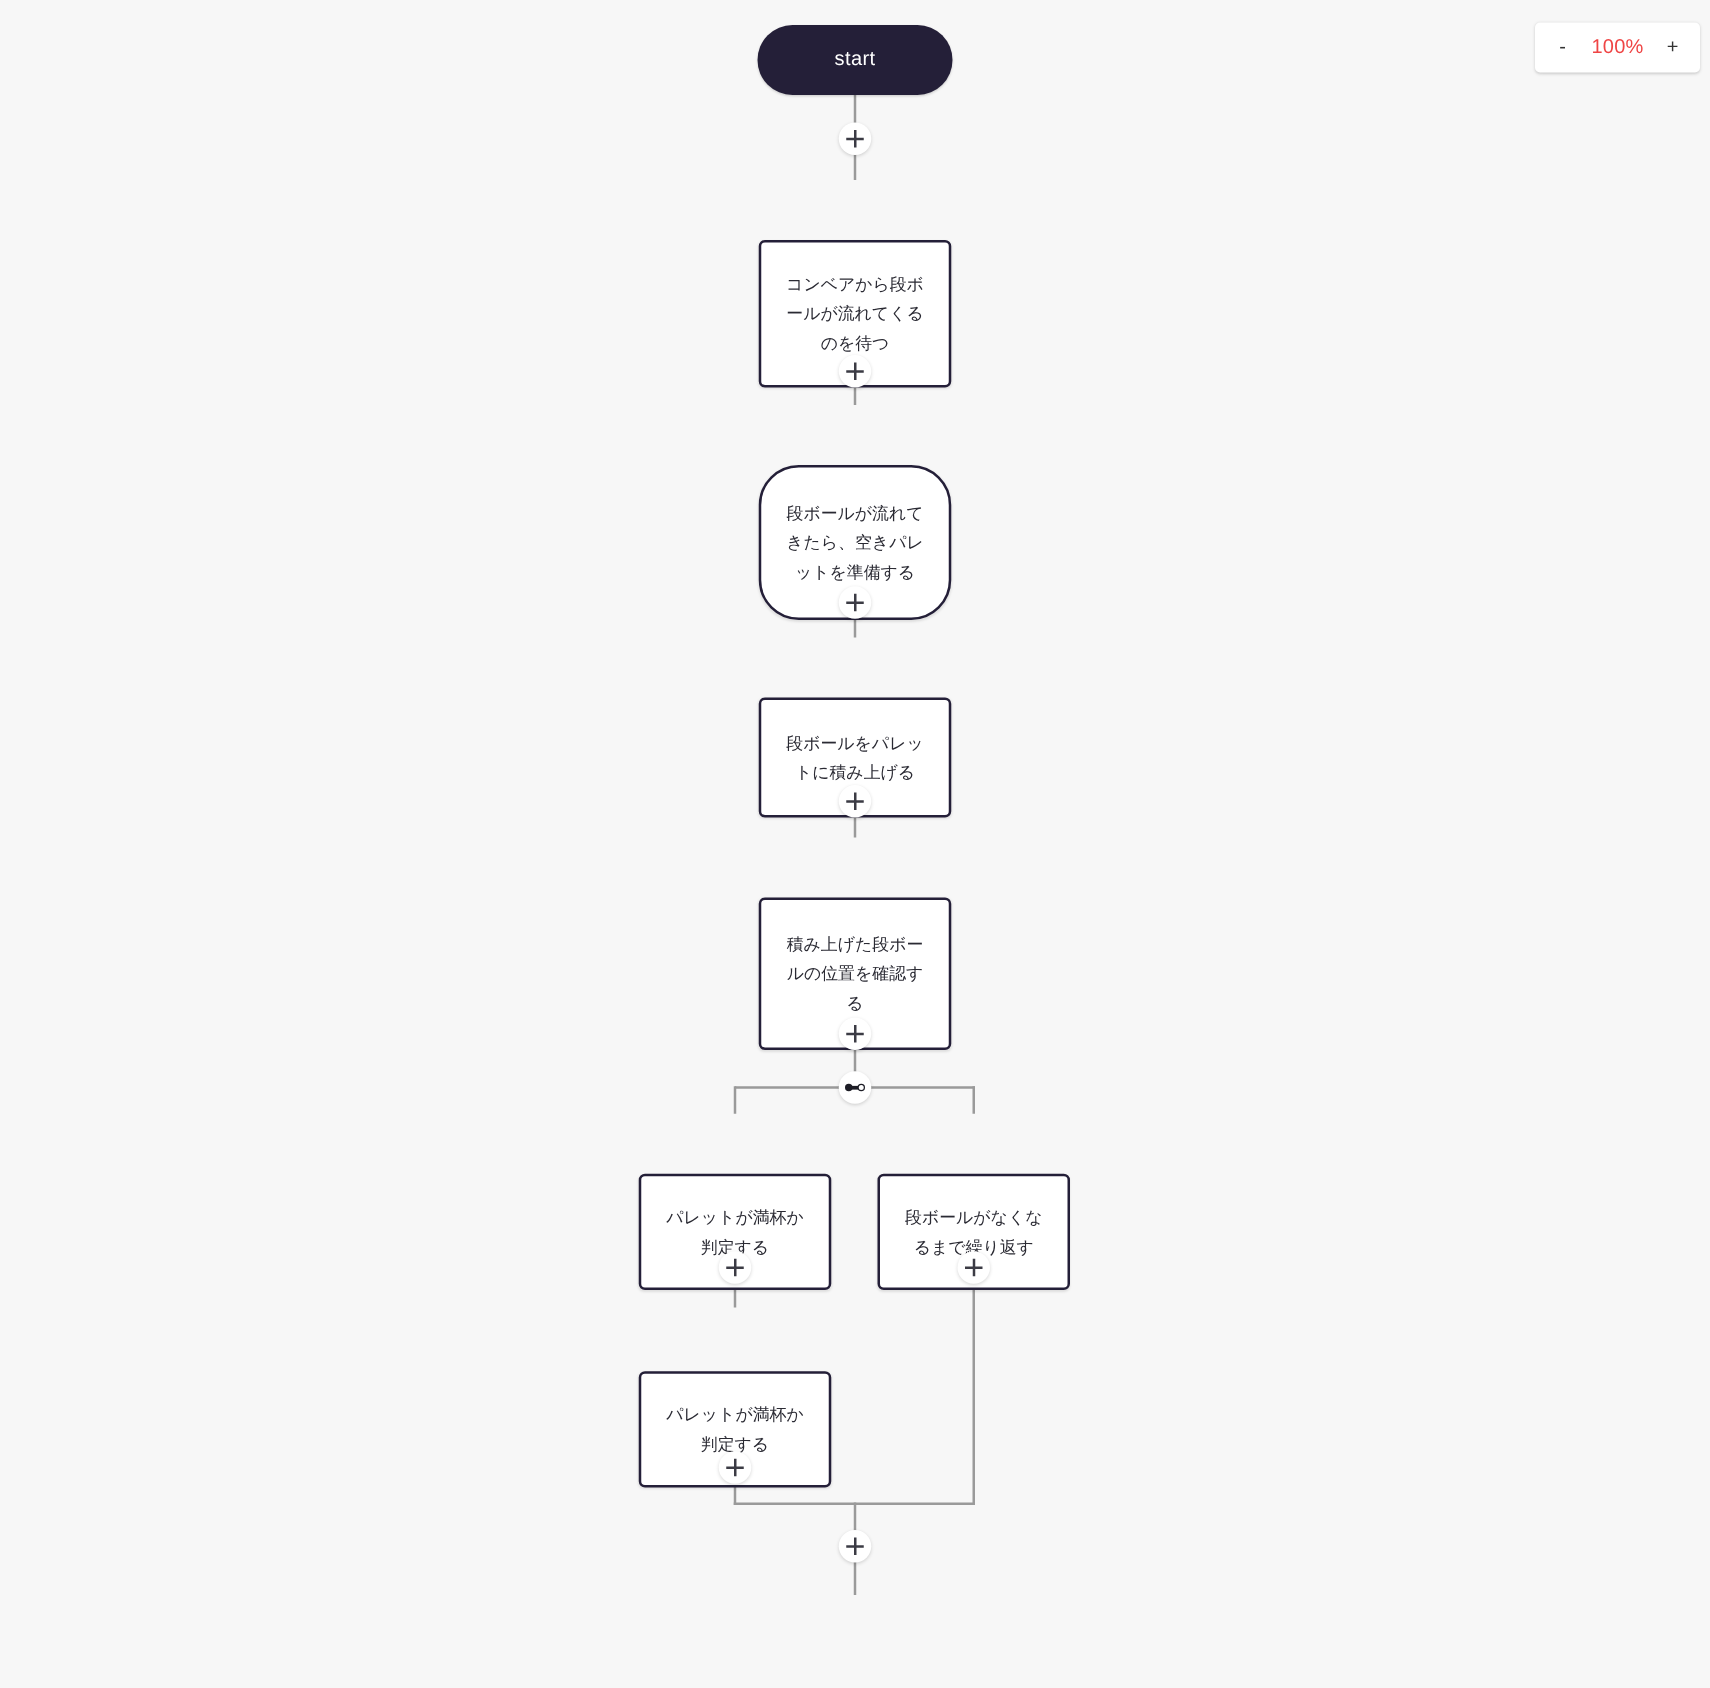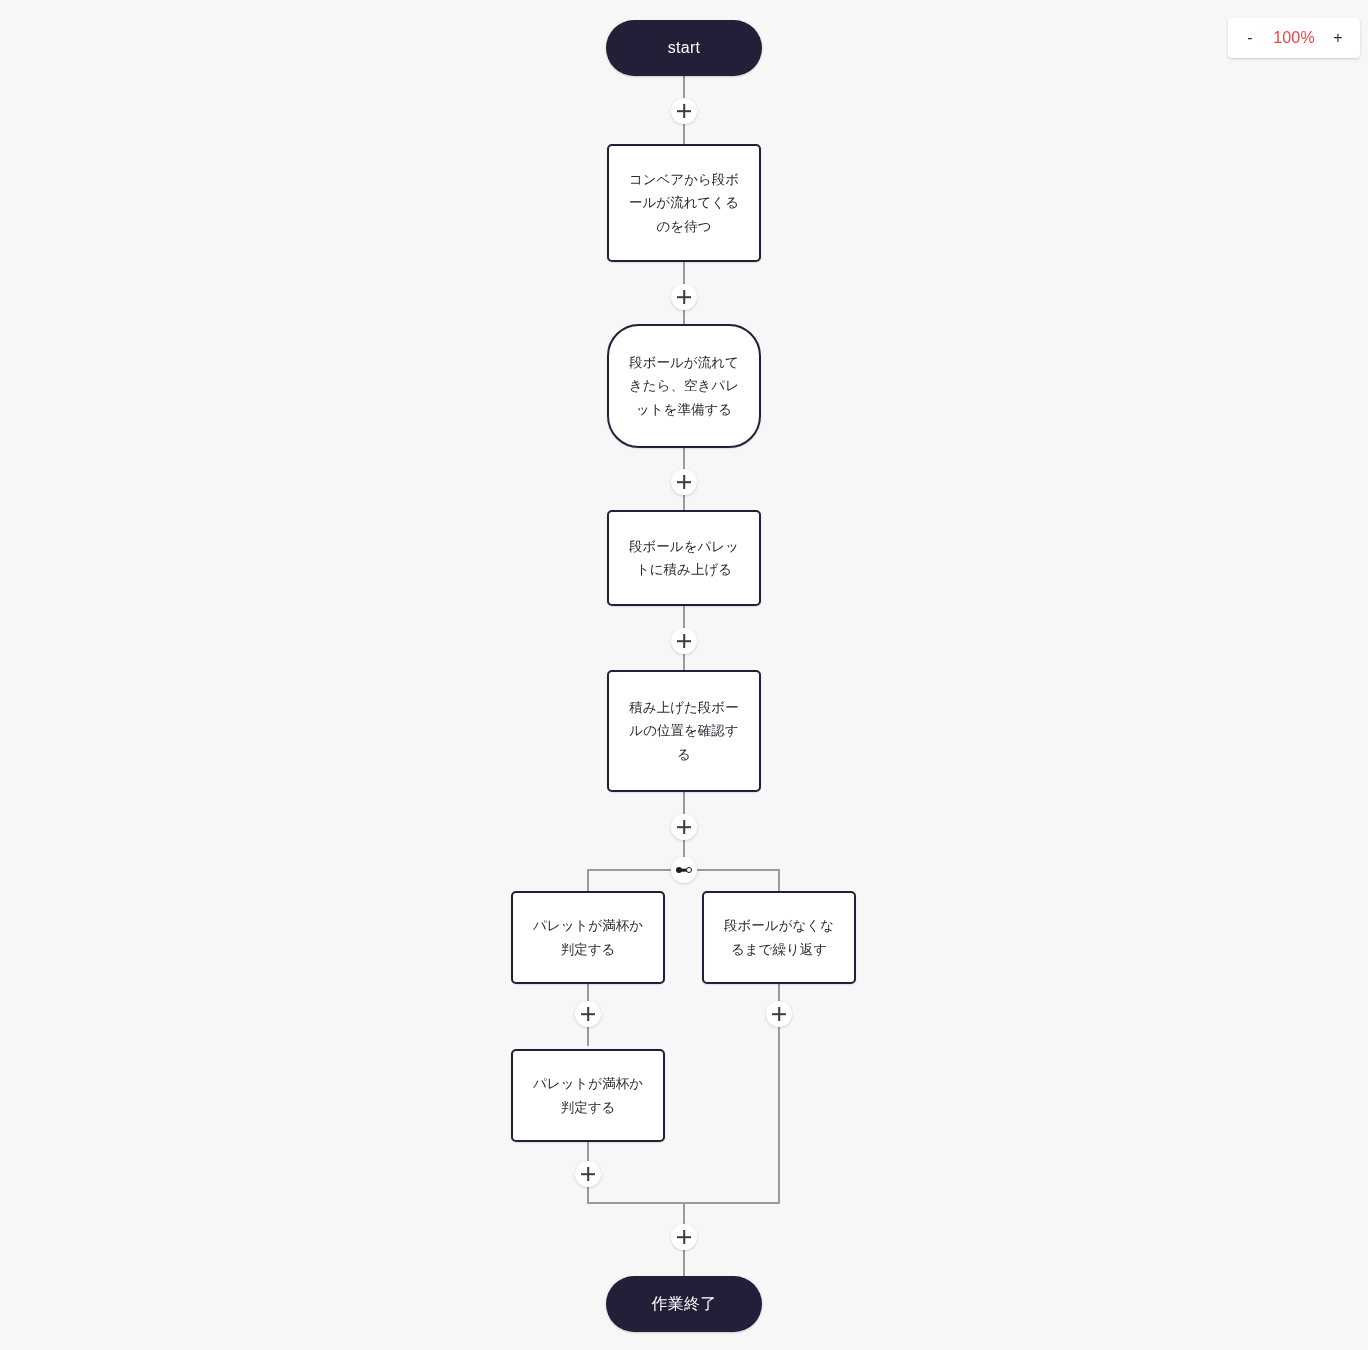--- a/index.html
+++ b/index.html
@@ -73,20 +73,21 @@
 
   .step {
     background: #ffffff;
     border: 2.5px solid #241f38;
     border-radius: 5px;
     color: #2a2a33;
     font-size: 13.5px;
     line-height: 1.72;
     padding: 6px 14px;
     box-shadow: 0 1px 2px rgba(0,0,0,0.10);
+    margin-top: 48px;
   }
   .step .txt {
     display: block;
     width: 100%;
     word-break: break-all;
   }
 
   
   .edge {
     position: absolute;
@@ -226,23 +227,20 @@
   </div>
 
   <div class="node step" style="left:702px; top:891px; width:154px; height:93px;align-items:center;">
     <span class="txt">段ボールがなくなるまで繰り返す</span>
   </div>
 
   <div class="node step" style="left:511px; top:1049px; width:154px; height:93px;">
     <span class="txt">パレットが満杯か判定する</span>
   </div>
 
-  <div class="node terminal" style="left:606px; top:1276px; width:156px; height:56px;">
-    <span class="txt">作業終了</span>
-  </div>
 
   <div class="plus" style="left:671px; top:98px;"></div>
   <div class="plus" style="left:671px; top:284px;"></div>
   <div class="plus" style="left:671px; top:469px;"></div>
   <div class="plus" style="left:671px; top:628px;"></div>
   <div class="plus" style="left:671px; top:814px;"></div>
   <div class="plus" style="left:575px; top:1001px;"></div>
   <div class="plus" style="left:766px; top:1001px;"></div>
   <div class="plus" style="left:575px; top:1161px;"></div>
   <div class="plus" style="left:671px; top:1224px;"></div>

